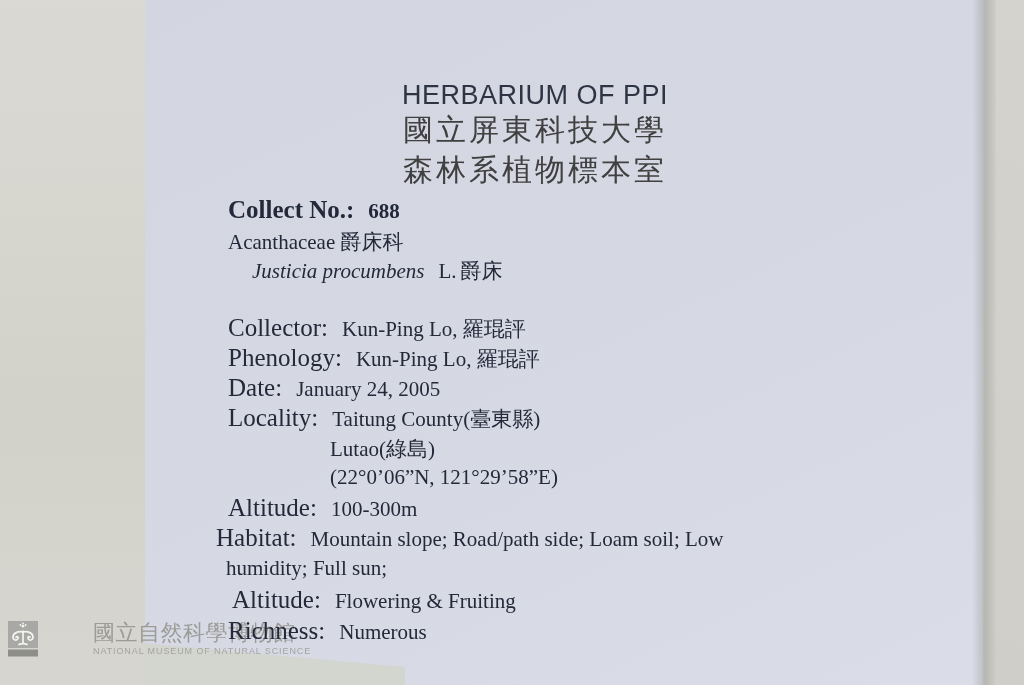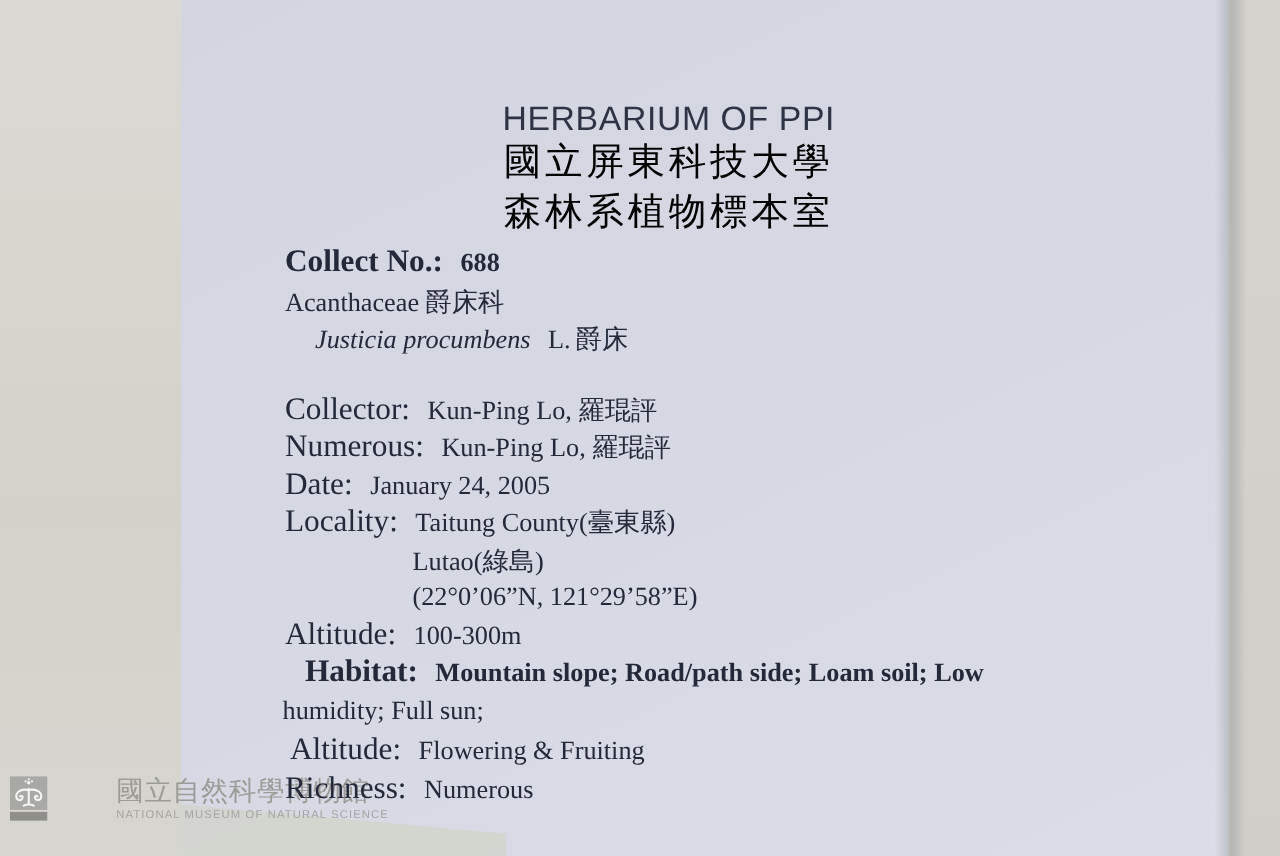--- a/index.html
+++ b/index.html
@@ -18,21 +18,21 @@
   .bg-right{position:absolute;left:996px;top:0;width:28px;height:685px;
     background:linear-gradient(180deg,#d4d3ce,#cfcec9);}
   .corner-wedge{position:absolute;left:145px;top:640px;width:260px;height:45px;
     background:rgba(210,212,203,0.85);
     clip-path:polygon(0 8%,100% 60%,100% 100%,0 100%);}
 
   
   .header{position:absolute;left:145px;top:80px;width:780px;text-align:center;color:#2c3243;}
   .title{font-family:"Liberation Sans", sans-serif;font-size:27px;line-height:30px;
     letter-spacing:0.5px;color:#2e3444;}
-  .zh-line{font-size:30px;line-height:40px;letter-spacing:3px;color:#000000;}
+  .zh-line{font-size:30px;line-height:40px;letter-spacing:3px;color:#404040;}
   .zh-line:first-of-type{margin-top:5px;}
 
   
   .line{position:absolute;white-space:nowrap;color:#232939;}
   .lbl{font-size:25px;}
   .val{font-size:21px;}
   .ital{font-style:italic;text-align:right;}
   .sp{display:inline-block;width:10px;}
 
   
@@ -103,21 +103,21 @@
     <span class="sp"></span><span class="val">L.</span>
     <span class="val">爵床</span>
   </div>
 
   <div class="line" style="left:228px;top:314px;">
     <span class="lbl">Collector:</span>
     <span class="sp"></span><span class="val">Kun-Ping Lo, 羅琨評</span>
   </div>
 
   <div class="line" style="left:228px;top:344px;">
-    <span class="lbl">Numerous:</span>
+    <span class="lbl">Phenology:</span>
     <span class="sp"></span><span class="val">Kun-Ping Lo, 羅琨評</span>
   </div>
 
   <div class="line" style="left:228px;top:374px;">
     <span class="lbl">Date:</span>
     <span class="sp"></span><span class="val">January 24, 2005</span>
   </div>
 
   <div class="line" style="left:228px;top:404px;">
     <span class="lbl">Locality:</span>
@@ -130,21 +130,21 @@
 
   <div class="line" style="left:330px;top:465px;">
     <span class="val">(22°0’06”N, 121°29’58”E)</span>
   </div>
 
   <div class="line" style="left:228px;top:494px;">
     <span class="lbl">Altitude:</span>
     <span class="sp"></span><span class="val">100-300m</span>
   </div>
 
-  <div class="line" style="left:244px;top:524px;font-weight:bold;">
+  <div class="line" style="left:216px;top:524px;">
     <span class="lbl">Habitat:</span>
     <span class="sp"></span><span class="val">Mountain slope; Road/path side; Loam soil; Low</span>
   </div>
 
   <div class="line" style="left:226px;top:556px;">
     <span class="val">humidity; Full sun;</span>
   </div>
 
   <div class="line" style="left:232px;top:586px;">
     <span class="lbl">Altitude:</span>

